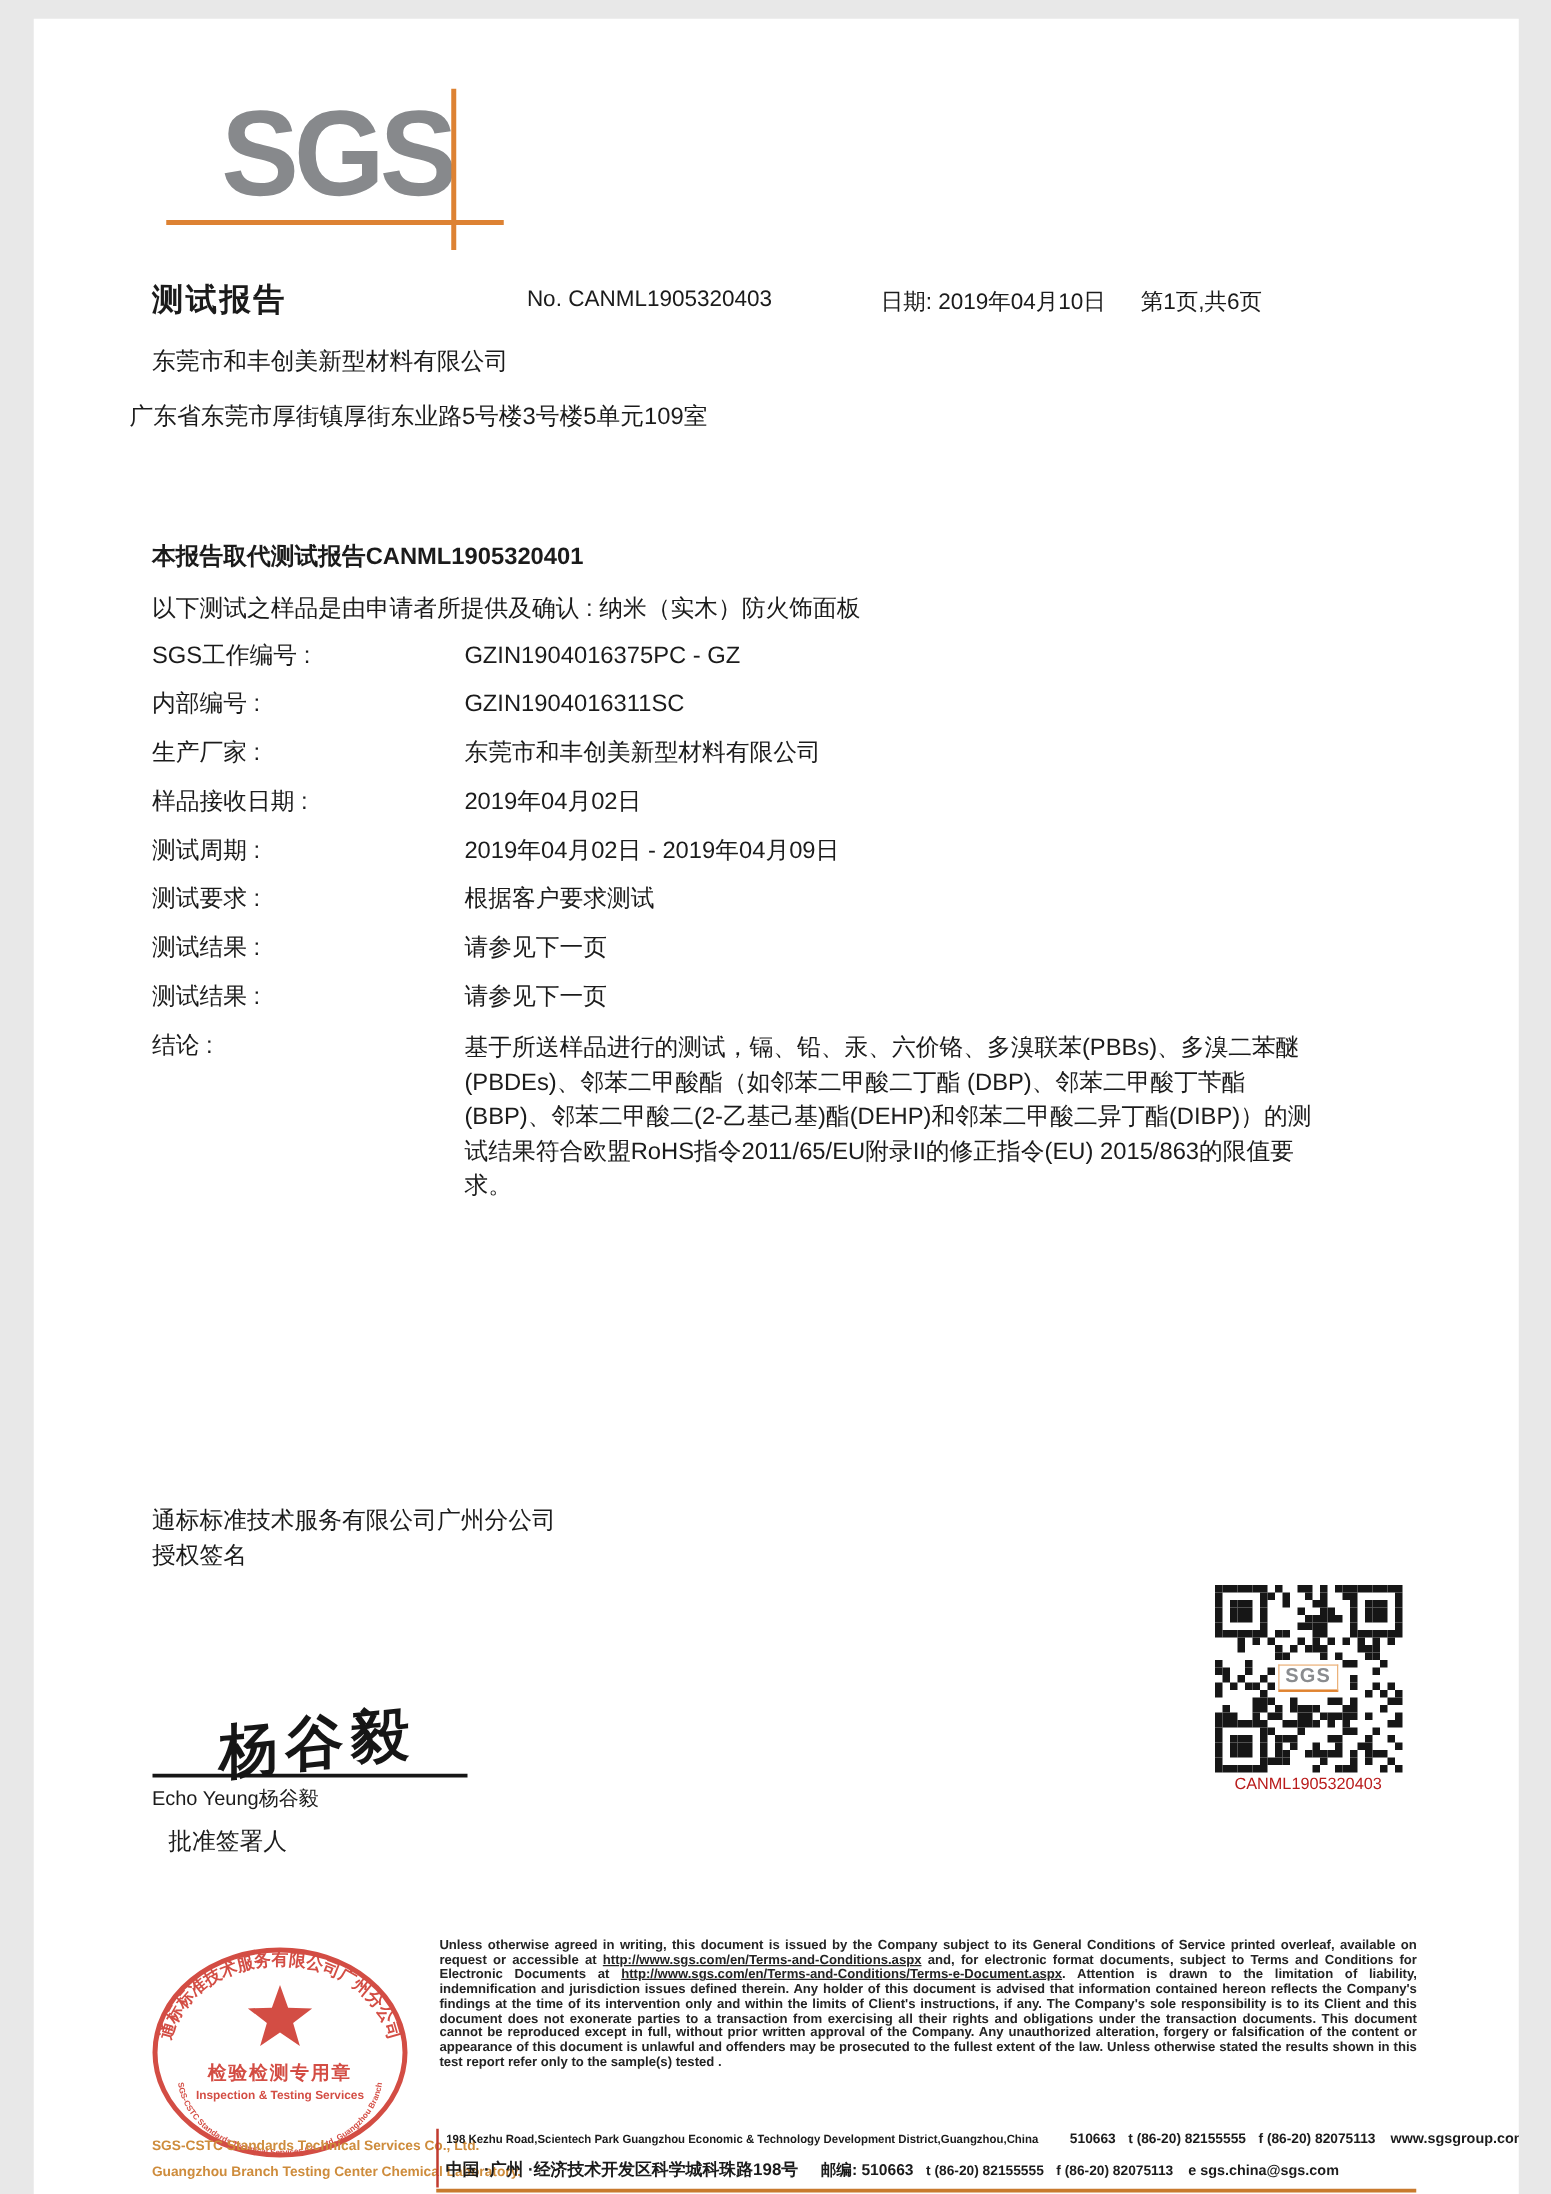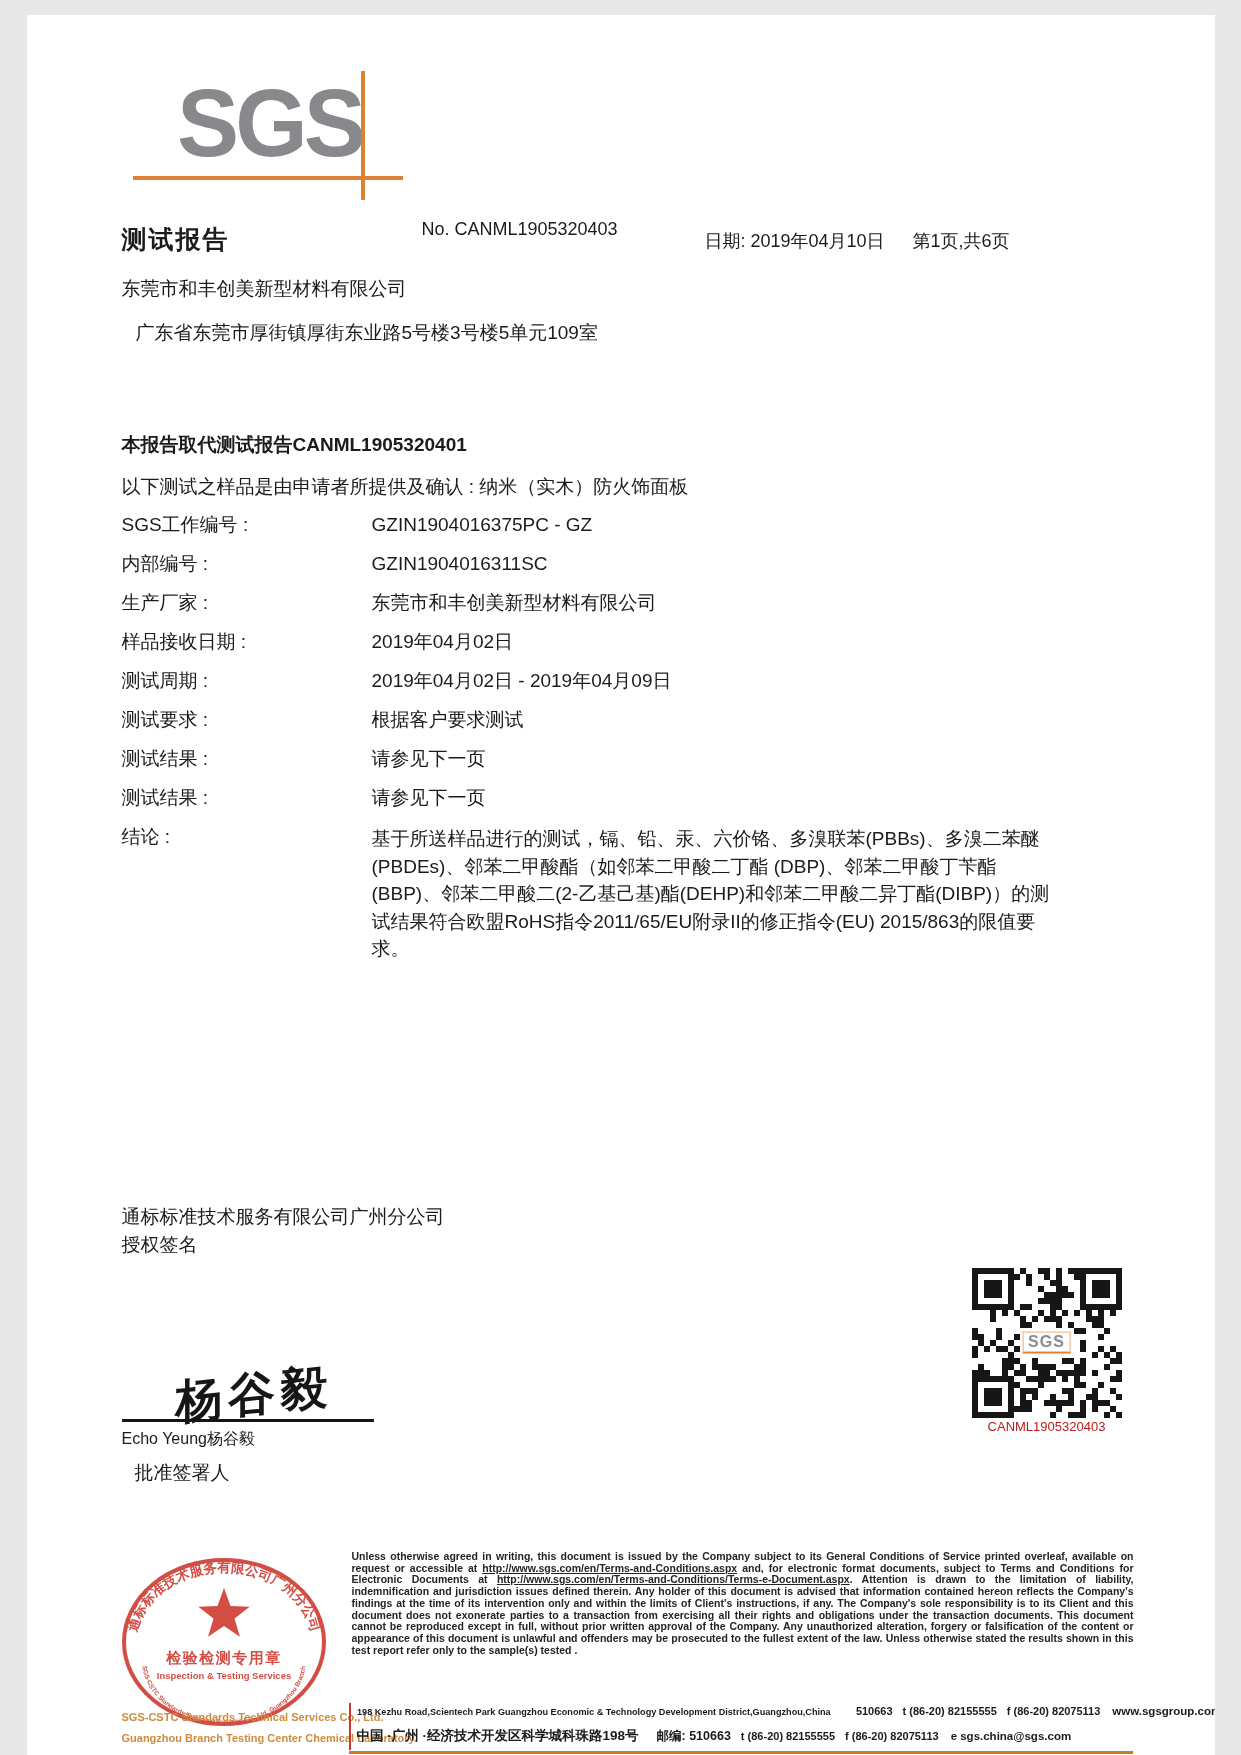--- a/index.html
+++ b/index.html
@@ -9,26 +9,26 @@
     overflow:hidden;margin:15px auto;
   }
   .abs{position:absolute;}
   
   .logo-text{left:150px;top:58px;font-size:97px;font-weight:bold;color:#87898C;
     letter-spacing:-4px;line-height:100px;transform:scaleX(.96);transform-origin:left top;}
   .logo-hline{left:106px;top:161px;width:270px;height:4px;background:#DD8233;}
   .logo-vline{left:334px;top:56px;width:4px;height:129px;background:#DD8233;}
   
   .doc-title{left:95px;top:208px;font-size:25px;font-weight:bold;letter-spacing:2px;}
-  .report-no{left:395px;top:204px;font-size:18px;text-align:right;}
+  .report-no{left:395px;top:214px;font-size:18px;text-align:right;}
   .hdr-date{left:678px;top:214px;font-size:18px;}
   .hdr-page{left:886px;top:214px;font-size:18px;}
   
   .app-name{left:95px;top:261px;font-size:19px;}
-  .app-addr{left:109px;top:305px;font-size:19px;}
+  .app-addr{left:77px;top:305px;font-size:19px;}
   .note-replace{left:95px;top:417px;font-size:19px;font-weight:bold;}
   .note-sample{left:95px;top:459px;font-size:19px;}
   
   .fields{left:95px;top:498px;width:1065px;}
   .frow{display:flex;margin-bottom:15px;font-size:19px;line-height:24px;}
   .frow.gap{margin-top:6px;}
   .flabel{width:250px;flex:0 0 250px;}
   .fvalue{width:690px;}
   .fvalue.para{line-height:27.5px;width:678px;}
   

